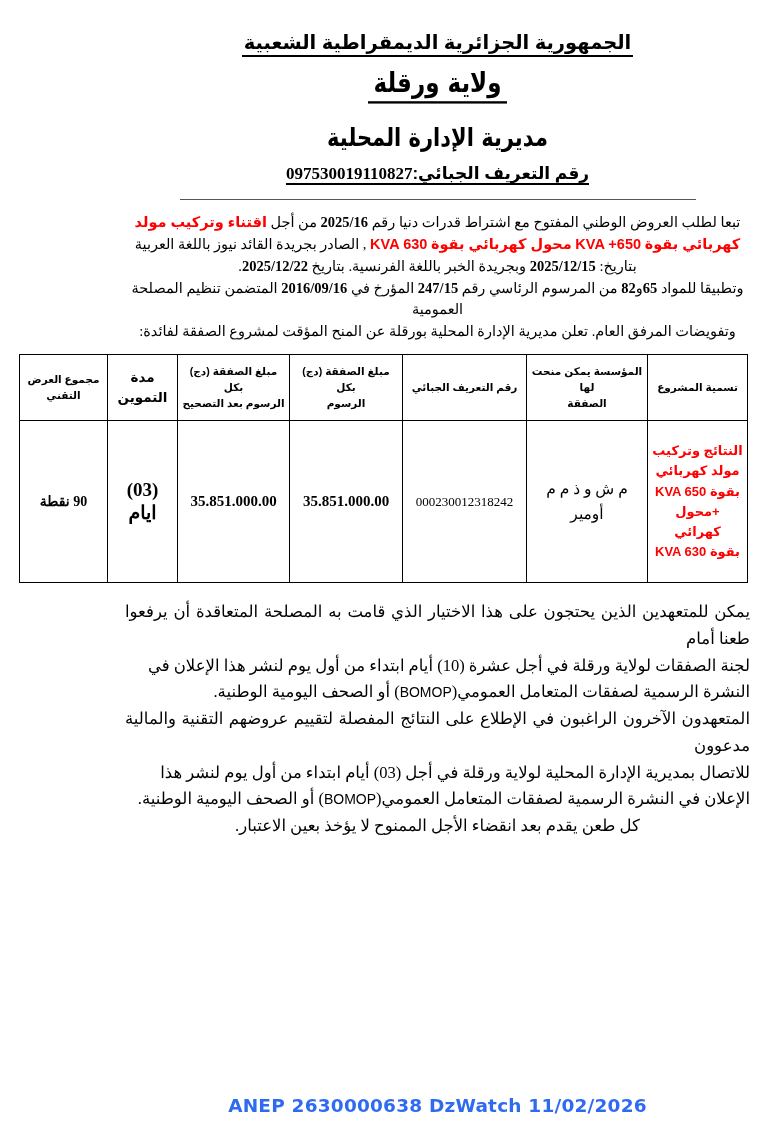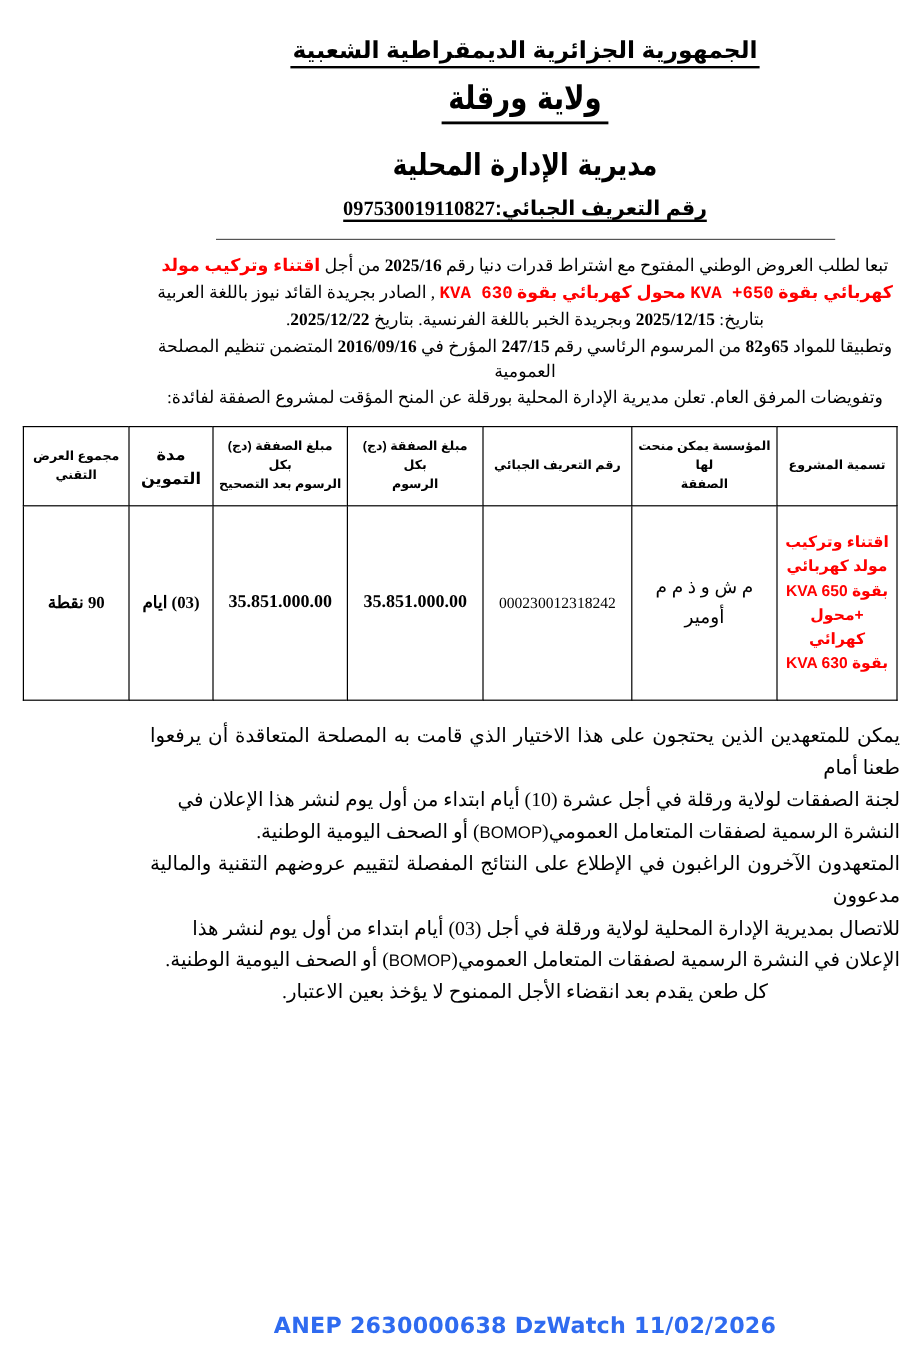--- a/index.html
+++ b/index.html
@@ -106,21 +106,21 @@
     direction: rtl;
   }
   .intro p { margin: 0 0 1px 0; }
   .intro .ln-c { text-align: center; text-align-last: center; }
   .red {
     color: #ff0000;
     font-weight: bold;
     font-family: "Liberation Sans", "DejaVu Sans", sans-serif;
   }
   .lat {
-    font-family: Liberation Mono, monospace;
+    font-family: Liberation Sans, sans-serif;
     font-weight: bold;
     direction: ltr;
     unicode-bidi: embed;
     display: inline-block;
   }
   .num {
     font-family: "Liberation Serif", "DejaVu Serif", serif;
     font-weight: bold;
     direction: ltr;
     unicode-bidi: embed;
@@ -174,21 +174,21 @@
   }
   .cell-company {
     font-family: "Liberation Serif", "DejaVu Serif", serif;
     font-size: 15.5px;
     line-height: 1.6;
     direction: rtl;
   }
   .cell-company span { display: block; }
   .cell-duration {
     font-family: "Liberation Serif", "DejaVu Serif", serif;
-    font-size: 14px;
+    font-size: 19px;
     font-weight: bold;
     direction: rtl;
   }
   .cell-points {
     font-family: "Liberation Serif", "DejaVu Serif", serif;
     font-size: 14px;
     font-weight: bold;
     direction: rtl;
   }
   .cell-project {
@@ -335,21 +335,21 @@
           <th>
             <div>مجموع العرض</div>
             <div>التقني</div>
           </th>
         </tr>
       </thead>
       <tbody>
         <tr>
           <td>
             <div class="cell-project">
-              <span>اقتناء وتركيب</span>
+              <span>النتائج وتركيب</span>
               <span>مولد كهربائي</span>
               <span>بقوة KVA 650</span>
               <span>+محول كهرائي</span>
               <span>بقوة KVA 630</span>
             </div>
           </td>
           <td>
             <div class="cell-company">
               <span>م ش و ذ م م</span>
               <span>أومير</span>

